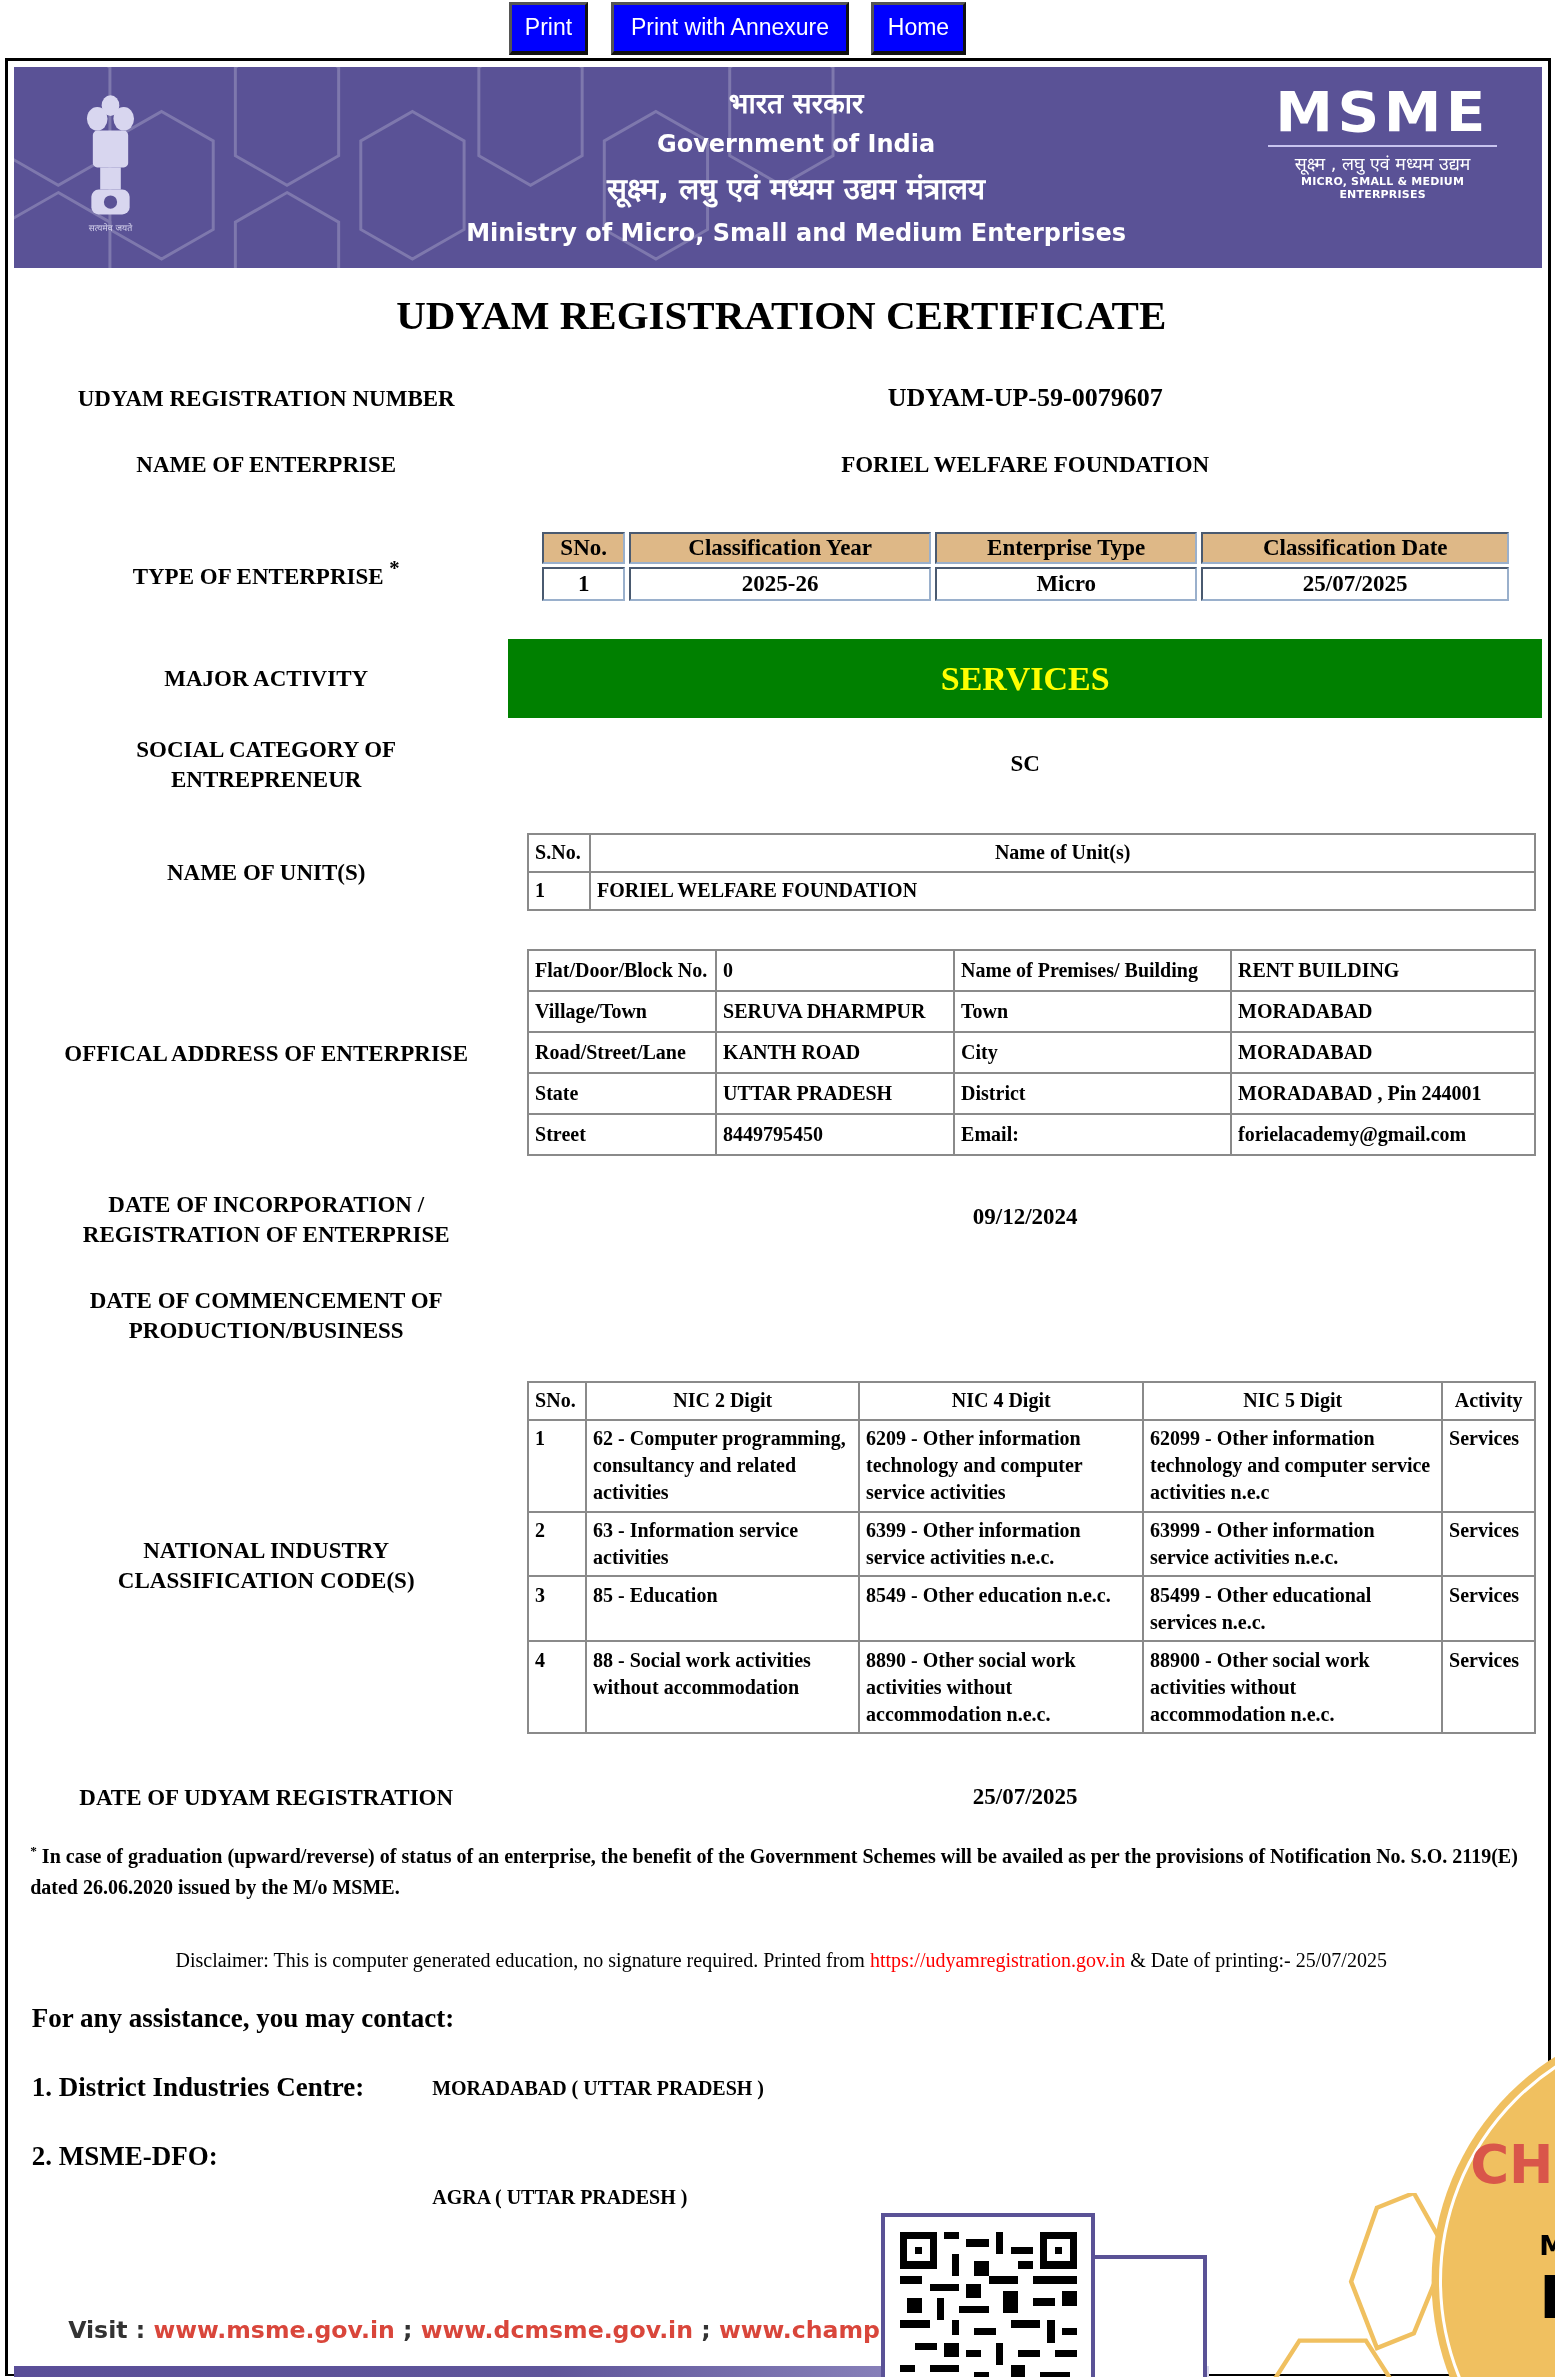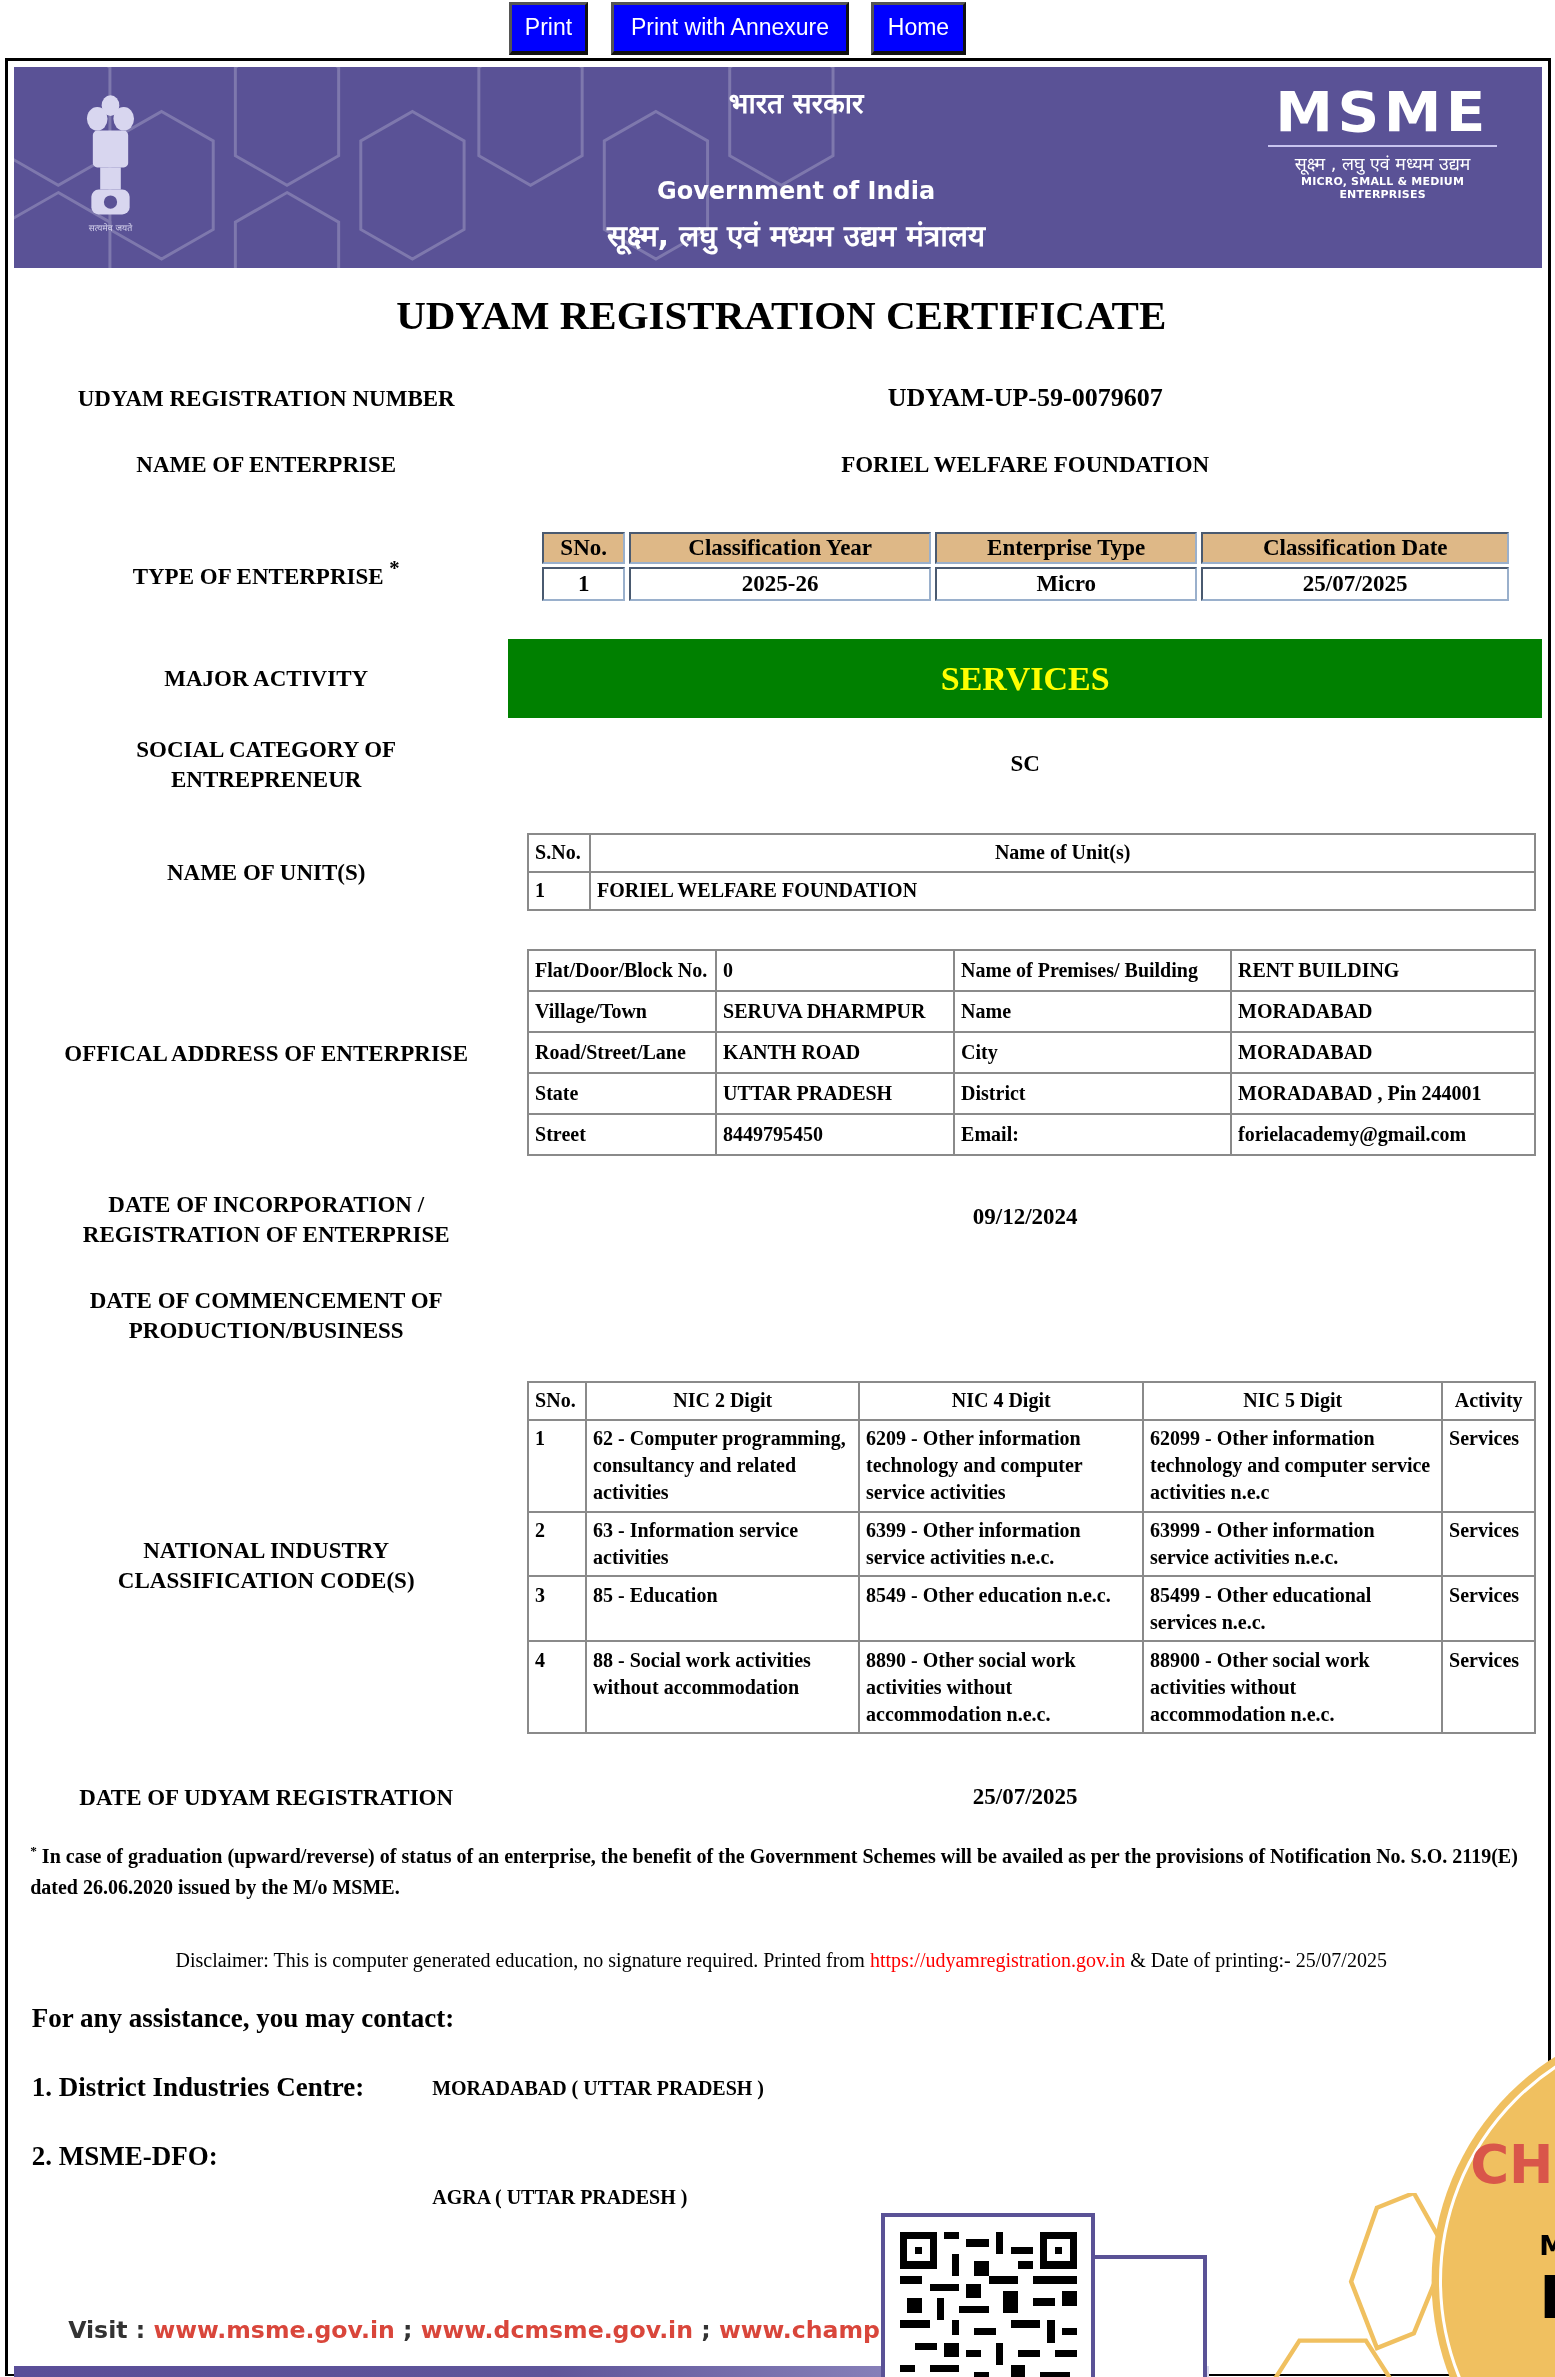--- a/index.html
+++ b/index.html
@@ -26,21 +26,21 @@
 
   
   .banner {
     position: absolute; left: 5.9px; top: 5.9px; width: 1528px; height: 201px;
     background: #5a5296; overflow: hidden;
   }
   .hexbg { position: absolute; left: 0; top: 0; width: 1033px; height: 201px; opacity: .22; }
   .emblem { position: absolute; left: 70px; top: 22px; width: 53px; height: 148px; }
   .banner-center { position: absolute; left: 428px; top: 16px; width: 708px; text-align: center; color: #fff; }
   .bn-hi1 { font-family: "DejaVu Sans", sans-serif; font-size: 28px; font-weight: bold; line-height: 41px; }
-  .bn-en1 { font-family: "DejaVu Sans", sans-serif; font-size: 24px; font-weight: bold; line-height: 41px; margin-top: 47px; }
+  .bn-en1 { font-family: "DejaVu Sans", sans-serif; font-size: 24px; font-weight: bold; line-height: 41px; }
   .bn-hi2 { font-family: "DejaVu Sans", sans-serif; font-size: 29.5px; font-weight: bold; line-height: 49px; }
   .bn-en2 { font-family: "DejaVu Sans", sans-serif; font-size: 24px; font-weight: bold; line-height: 38px; }
   .msme-logo { position: absolute; left: 1254px; top: 16px; width: 229px; color: #fff; }
   .msme-word { font-family: "DejaVu Sans", sans-serif; font-weight: bold; font-size: 58px; letter-spacing: 4.4px; line-height: 59px; text-align: center; transform: scaleY(0.95); }
   .msme-line { height: 2.2px; background: #c8c4f0; margin: 3px 0 4.4px; }
   .msme-hi { font-family: "DejaVu Sans", sans-serif; font-size: 17.7px; text-align: center; }
   .msme-en { font-family: "DejaVu Sans", sans-serif; font-size: 11px; font-weight: bold; text-align: center; letter-spacing: 0.2px; }
 
   .title { position: absolute; left: 0; top: 230px; width: 1546px; text-align: center; font-size: 41px; font-weight: bold; }
 
@@ -205,21 +205,21 @@
     <tbody>
         <tr>
       <td style="width:188px">Flat/Door/Block No.</td>
       <td style="width:238px">0</td>
       <td style="width:277px">Name of Premises/ Building</td>
       <td>RENT BUILDING</td>
     </tr>
     <tr>
       <td>Village/Town</td>
       <td>SERUVA DHARMPUR</td>
-      <td>Name</td>
+      <td>Town</td>
       <td>MORADABAD</td>
     </tr>
     <tr>
       <td>Road/Street/Lane</td>
       <td>KANTH ROAD</td>
       <td>City</td>
       <td>MORADABAD</td>
     </tr>
     <tr>
       <td>State</td>

